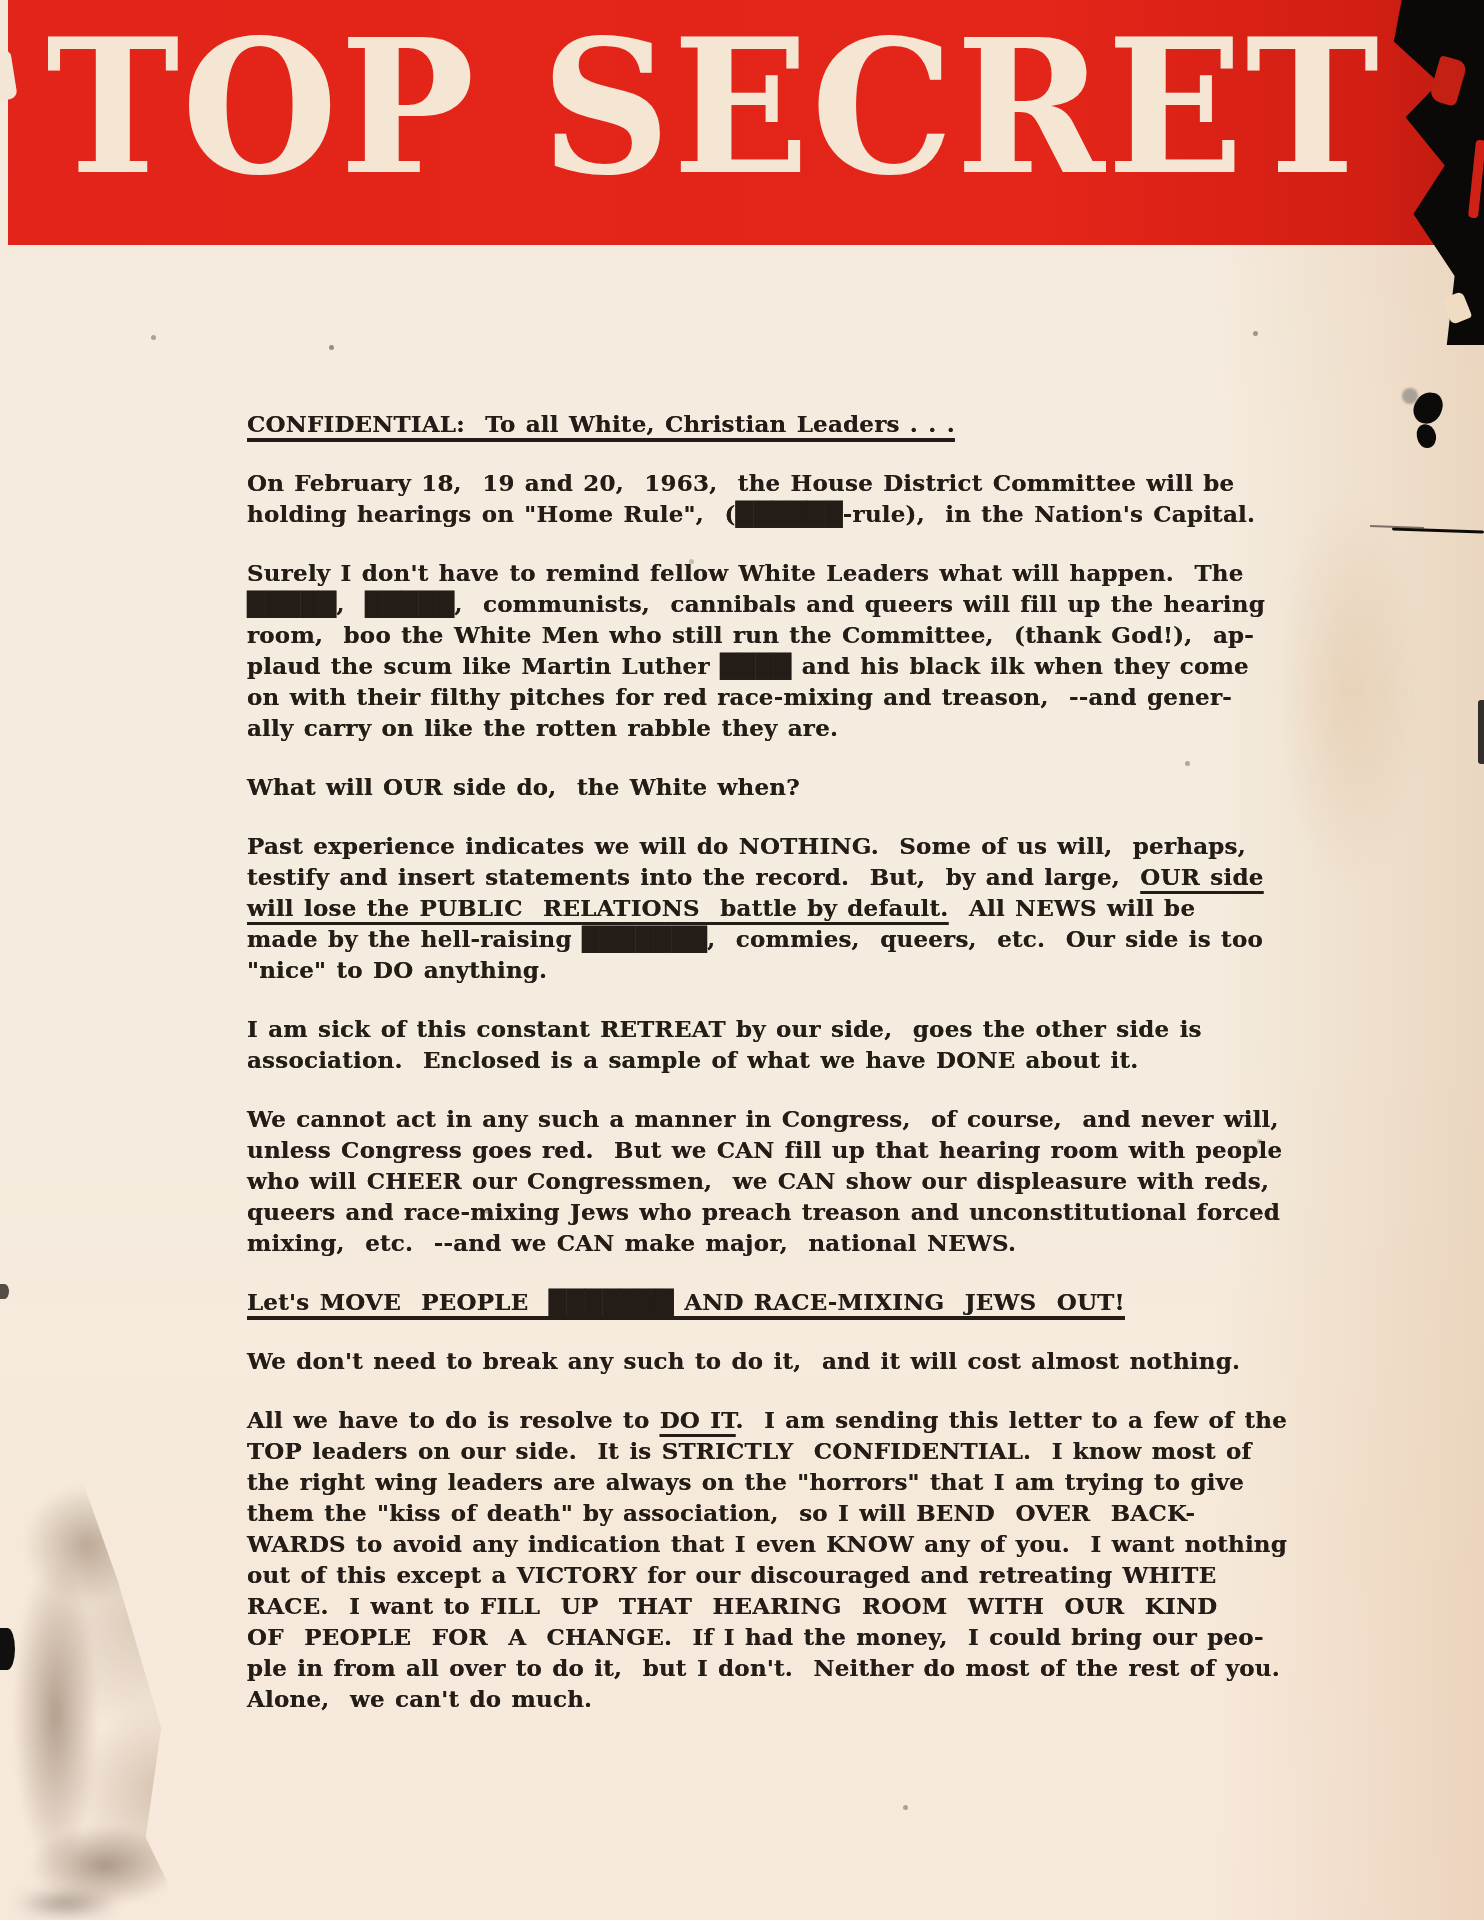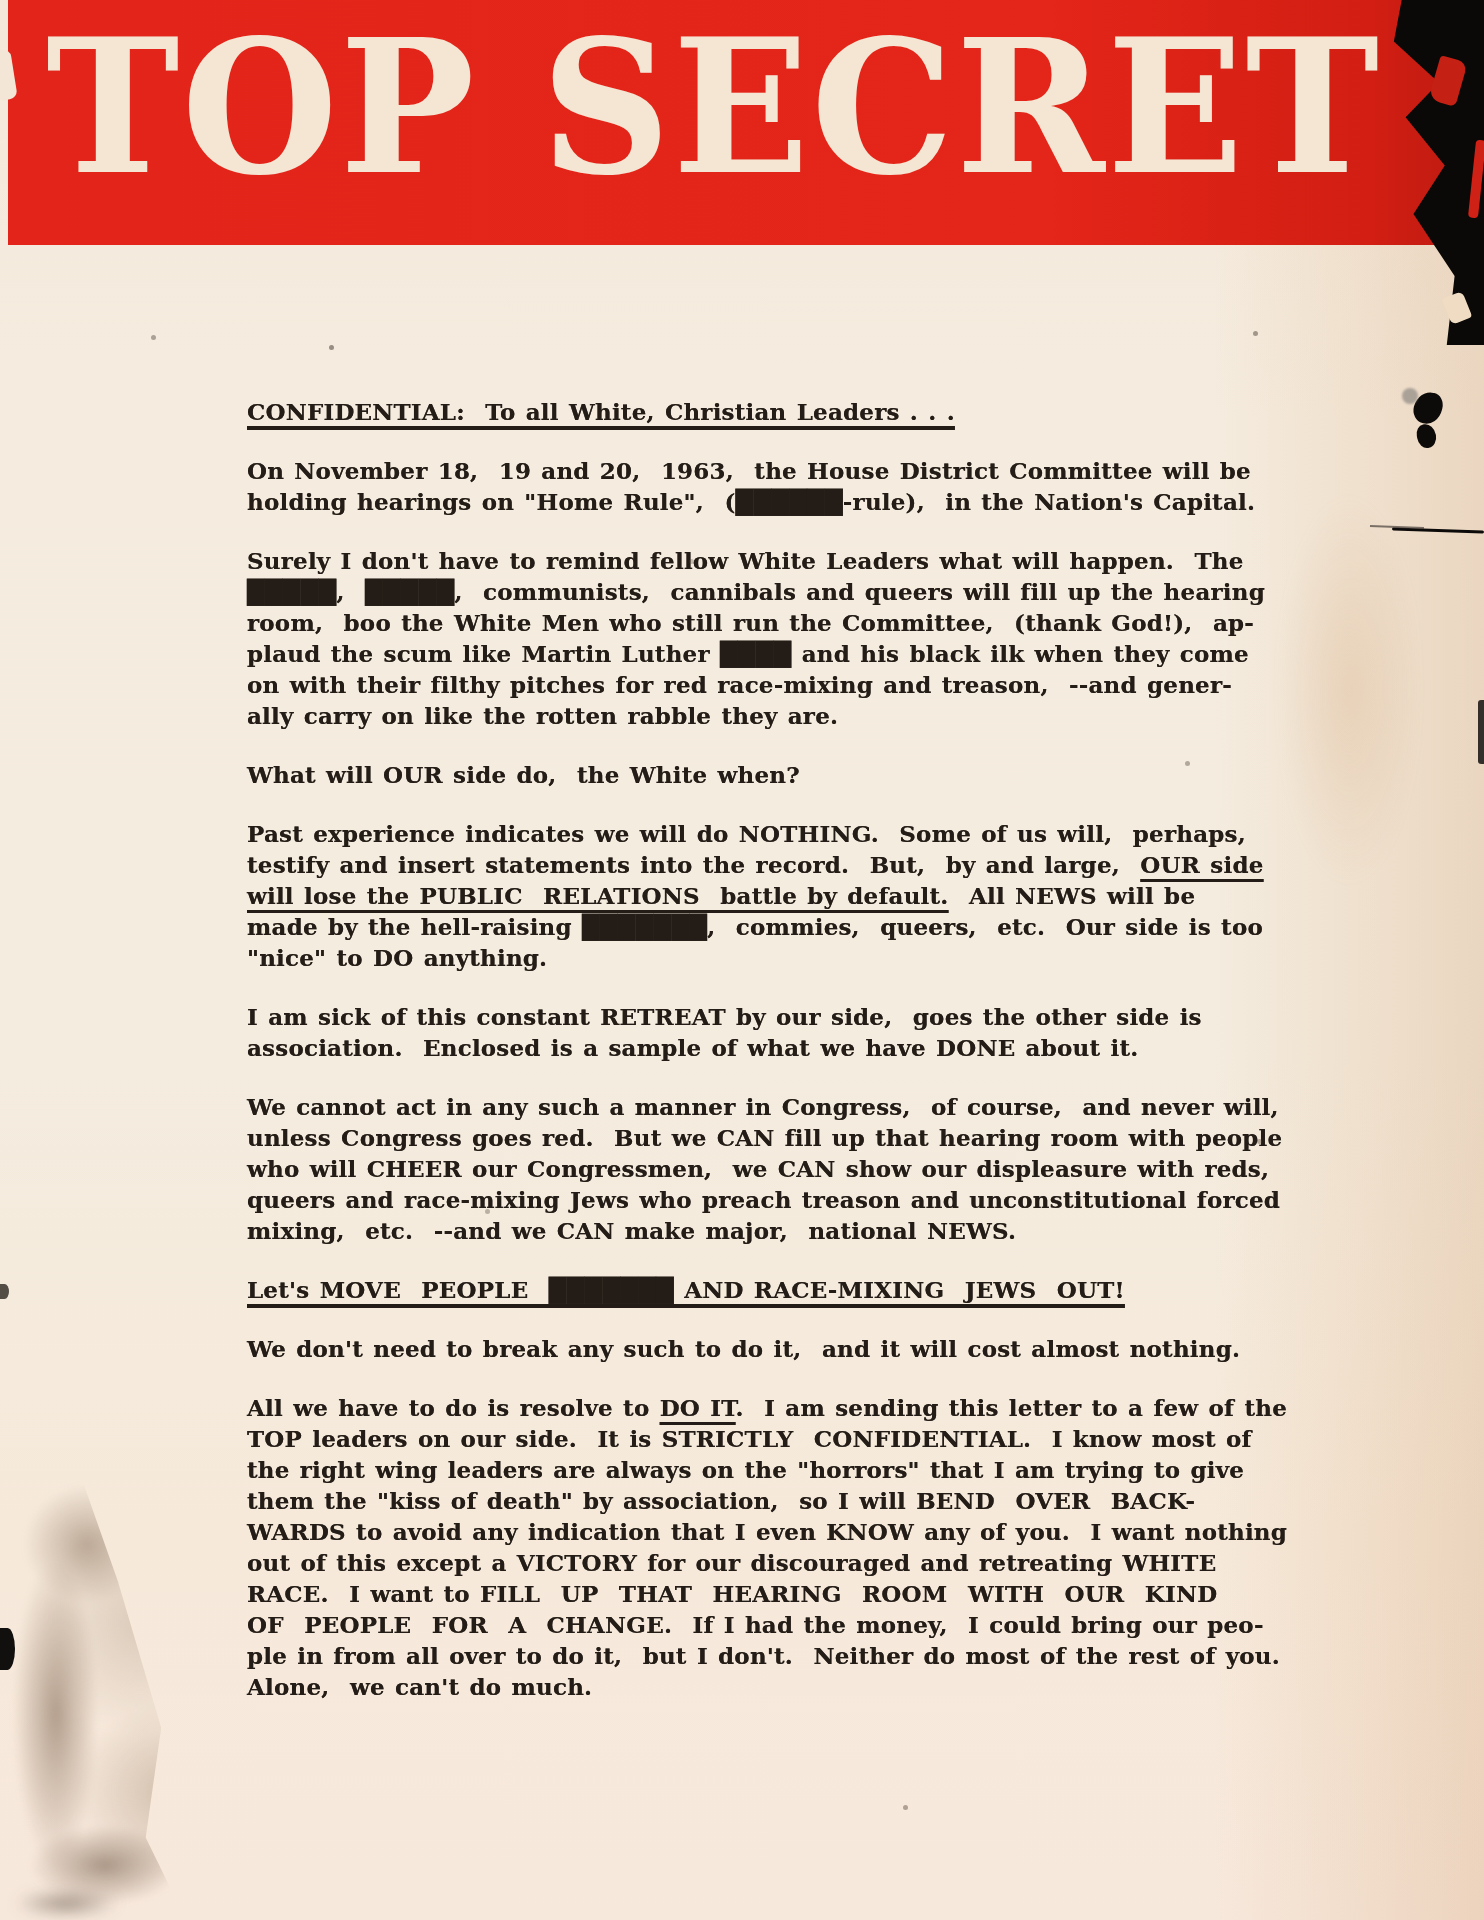--- a/index.html
+++ b/index.html
@@ -62,21 +62,21 @@
        border-radius:0 50% 50% 0;opacity:.8;}
   #specks{position:absolute;left:0;top:0;width:3px;height:3px;border-radius:50%;background:transparent;
        box-shadow:330px 346px 0 1px rgba(60,50,42,.5), 1254px 332px 0 1px rgba(60,50,42,.45),
                   152px 336px 0 1px rgba(60,50,42,.4), 1186px 762px 0 1px rgba(80,66,55,.4),
                   486px 1210px 0 1px rgba(80,66,55,.35), 1258px 1140px 0 1px rgba(90,74,60,.4),
                   904px 1806px 0 1px rgba(90,74,60,.45), 690px 560px 0 1px rgba(90,74,60,.3);}
 
   
   #letter{position:absolute;left:247px;top:396px;width:1050px;color:#241d17;
           font-size:23px;font-weight:700;line-height:31px;letter-spacing:.2px;word-spacing:2px;}
-  #letter p{margin:0 0 28px 0;white-space:pre;text-shadow:0 0 .6px rgba(36,29,23,.75);}
+  #letter p{margin:12px 0 28px 0;white-space:pre;text-shadow:0 0 .6px rgba(36,29,23,.75);}
   #letter .u{text-decoration:underline;text-decoration-thickness:3px;text-underline-offset:6px;}
   #letter p.head .u{text-decoration-thickness:3.5px;}
 </style>
 </head>
 <body>
 
 <div id="page">
 
   <div id="banner">
     <svg width="1400" height="210">
@@ -94,21 +94,21 @@
   <div id="tear-blob1"></div>
   <div id="tear-blob2"></div>
   <div id="tear-gray"></div>
   <div id="crack"></div>
   <div id="crack2"></div>
   <div id="edge-sliver"></div>
   <div id="band-notch"></div>
 
   <div id="letter">
       <p class="head"><span class="u">CONFIDENTIAL:  To all White, Christian Leaders . . .</span></p>
-      <p><span>On November 18,  19 and 20,  1963,  the House District Committee will be</span><br><span>holding hearings on "Home Rule",  (██████-rule),  in the Nation's Capital.</span></p>
+      <p><span>On February 18,  19 and 20,  1963,  the House District Committee will be</span><br><span>holding hearings on "Home Rule",  (██████-rule),  in the Nation's Capital.</span></p>
       <p><span>Surely I don't have to remind fellow White Leaders what will happen.  The</span><br><span>█████,  █████,  communists,  cannibals and queers will fill up the hearing</span><br><span>room,  boo the White Men who still run the Committee,  (thank God!),  ap-</span><br><span>plaud the scum like Martin Luther ████ and his black ilk when they come</span><br><span>on with their filthy pitches for red race-mixing and treason,  --and gener-</span><br><span>ally carry on like the rotten rabble they are.</span></p>
       <p><span>What will OUR side do,  the White when?</span></p>
       <p><span>Past experience indicates we will do NOTHING.  Some of us will,  perhaps,</span><br><span>testify and insert statements into the record.  But,  by and large,  </span><span class="u">OUR side</span><br><span class="u">will lose the PUBLIC  RELATIONS  battle by default.</span><span>  All NEWS will be</span><br><span>made by the hell-raising ███████,  commies,  queers,  etc.  Our side is too</span><br><span>"nice" to DO anything.</span></p>
       <p><span>I am sick of this constant RETREAT by our side,  goes the other side is</span><br><span>association.  Enclosed is a sample of what we have DONE about it.</span></p>
       <p><span>We cannot act in any such a manner in Congress,  of course,  and never will,</span><br><span>unless Congress goes red.  But we CAN fill up that hearing room with people</span><br><span>who will CHEER our Congressmen,  we CAN show our displeasure with reds,</span><br><span>queers and race-mixing Jews who preach treason and unconstitutional forced</span><br><span>mixing,  etc.  --and we CAN make major,  national NEWS.</span></p>
       <p class="head"><span class="u">Let's MOVE  PEOPLE  ███████ AND RACE-MIXING  JEWS  OUT!</span></p>
       <p><span>We don't need to break any such to do it,  and it will cost almost nothing.</span></p>
       <p><span>All we have to do is resolve to </span><span class="u">DO IT</span><span>.  I am sending this letter to a few of the</span><br><span>TOP leaders on our side.  It is STRICTLY  CONFIDENTIAL.  I know most of</span><br><span>the right wing leaders are always on the "horrors" that I am trying to give</span><br><span>them the "kiss of death" by association,  so I will BEND  OVER  BACK-</span><br><span>WARDS to avoid any indication that I even KNOW any of you.  I want nothing</span><br><span>out of this except a VICTORY for our discouraged and retreating WHITE</span><br><span>RACE.  I want to FILL  UP  THAT  HEARING  ROOM  WITH  OUR  KIND</span><br><span>OF  PEOPLE  FOR  A  CHANGE.  If I had the money,  I could bring our peo-</span><br><span>ple in from all over to do it,  but I don't.  Neither do most of the rest of you.</span><br><span>Alone,  we can't do much.</span></p>
     </div>
 

